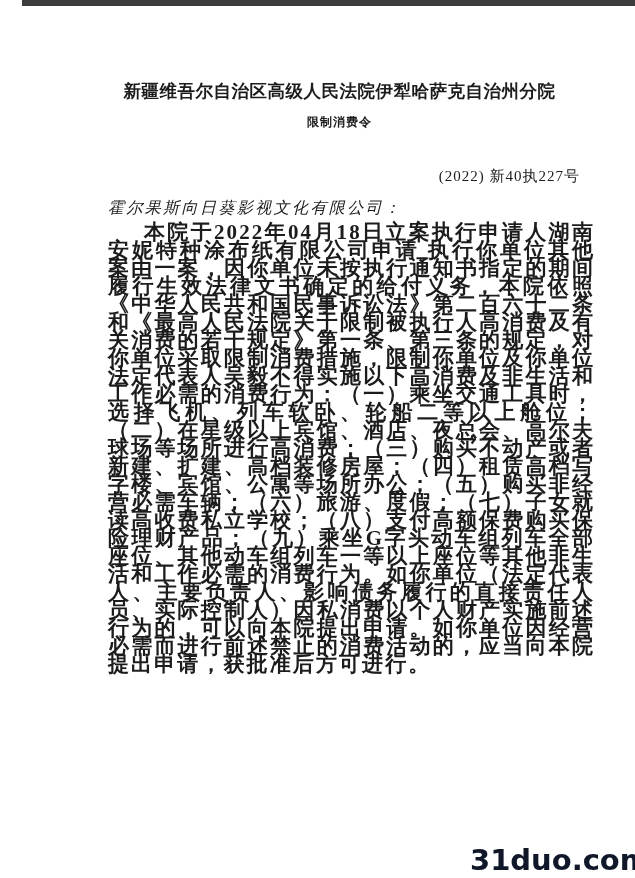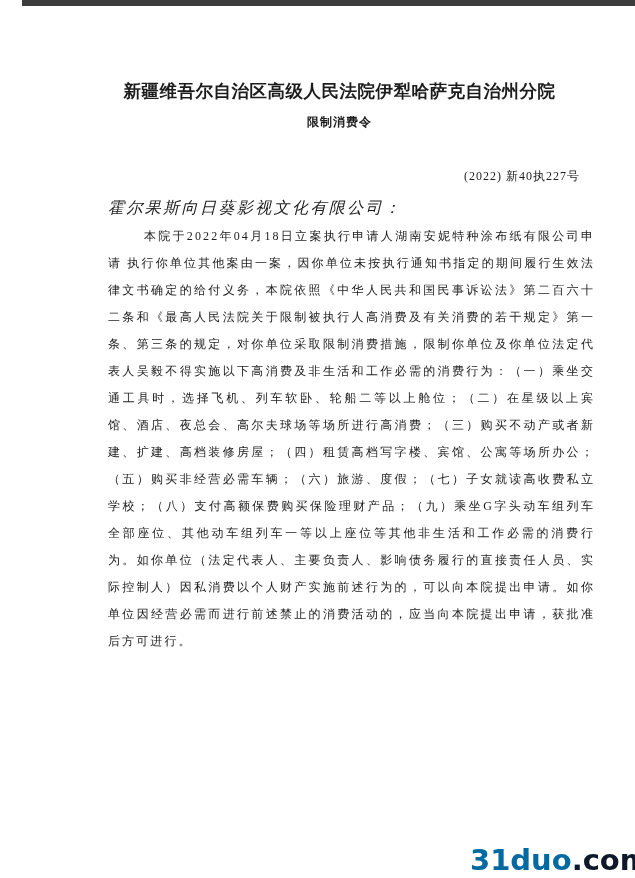--- a/index.html
+++ b/index.html
@@ -34,51 +34,52 @@
     font-size: 12px;
     font-weight: bold;
     line-height: 31px;
     letter-spacing: 1px;
   }
   .text-col { padding: 0 62px 0 86px; }
   .case-number {
     margin-top: 23px;
     text-align: right;
     padding-right: 15px;
-    font-size: 12px;
+    font-size: 15px;
     line-height: 31px;
     letter-spacing: 1px;
   }
   .addressee {
     font-size: 16px;
     line-height: 31px;
     letter-spacing: 2.4px;
     font-style: italic;
   }
   .body-text {
     margin: 0;
-    font-size: 12px;
-    line-height: 27px;
+    font-size: 21px;
+    line-height: 18px;
     letter-spacing: 2.1px;
     text-align: justify;
     text-justify: inter-character;
     text-indent: 36px;
+    font-weight: bold;
   }
   .logo {
     position: absolute;
     right: 7px;
     bottom: 3px;
     font-family: "DejaVu Sans", "Liberation Sans", sans-serif;
     font-weight: 800;
     font-size: 29px;
     line-height: 30px;
     letter-spacing: 0;
     white-space: nowrap;
   }
-  .logo .brand { color: #0369a1; text-align: right; }
+  .logo .brand { color: #0f172a; text-align: right; }
   .logo .tld { color: #0f172a; }
 </style>
 </head>
 <body>
 
 <div class="page">
   <div class="topbar"></div>
 
   <div class="doc">
     <div class="title-block">

